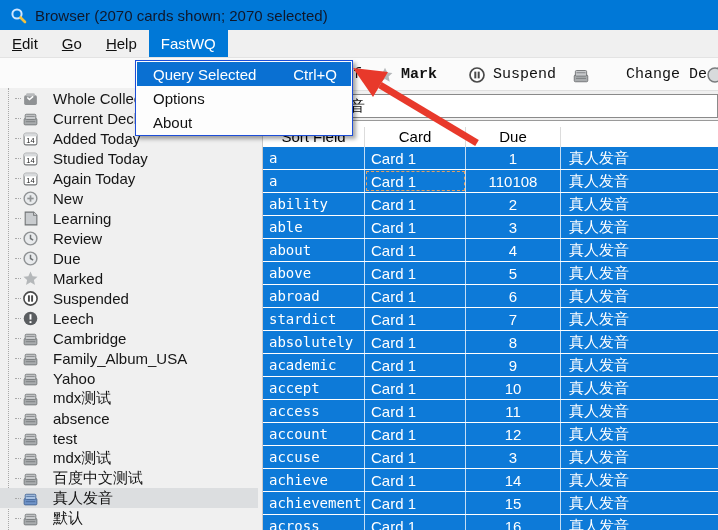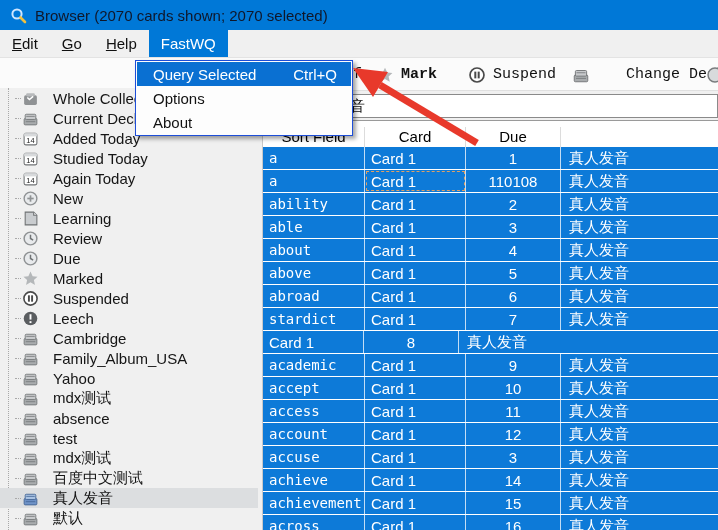--- a/index.html
+++ b/index.html
@@ -430,20 +430,21 @@
           <div class="cell c-due">6</div>
           <div class="cell c-deck">真人发音</div>
         </div>
         <div class="t-row">
           <div class="cell c-sort">stardict</div>
           <div class="cell c-card">Card 1</div>
           <div class="cell c-due">7</div>
           <div class="cell c-deck">真人发音</div>
         </div>
         <div class="t-row">
+          <div class="cell c-sort">absolutely</div>
           <div class="cell c-card">Card 1</div>
           <div class="cell c-due">8</div>
           <div class="cell c-deck">真人发音</div>
         </div>
         <div class="t-row">
           <div class="cell c-sort">academic</div>
           <div class="cell c-card">Card 1</div>
           <div class="cell c-due">9</div>
           <div class="cell c-deck">真人发音</div>
         </div>

